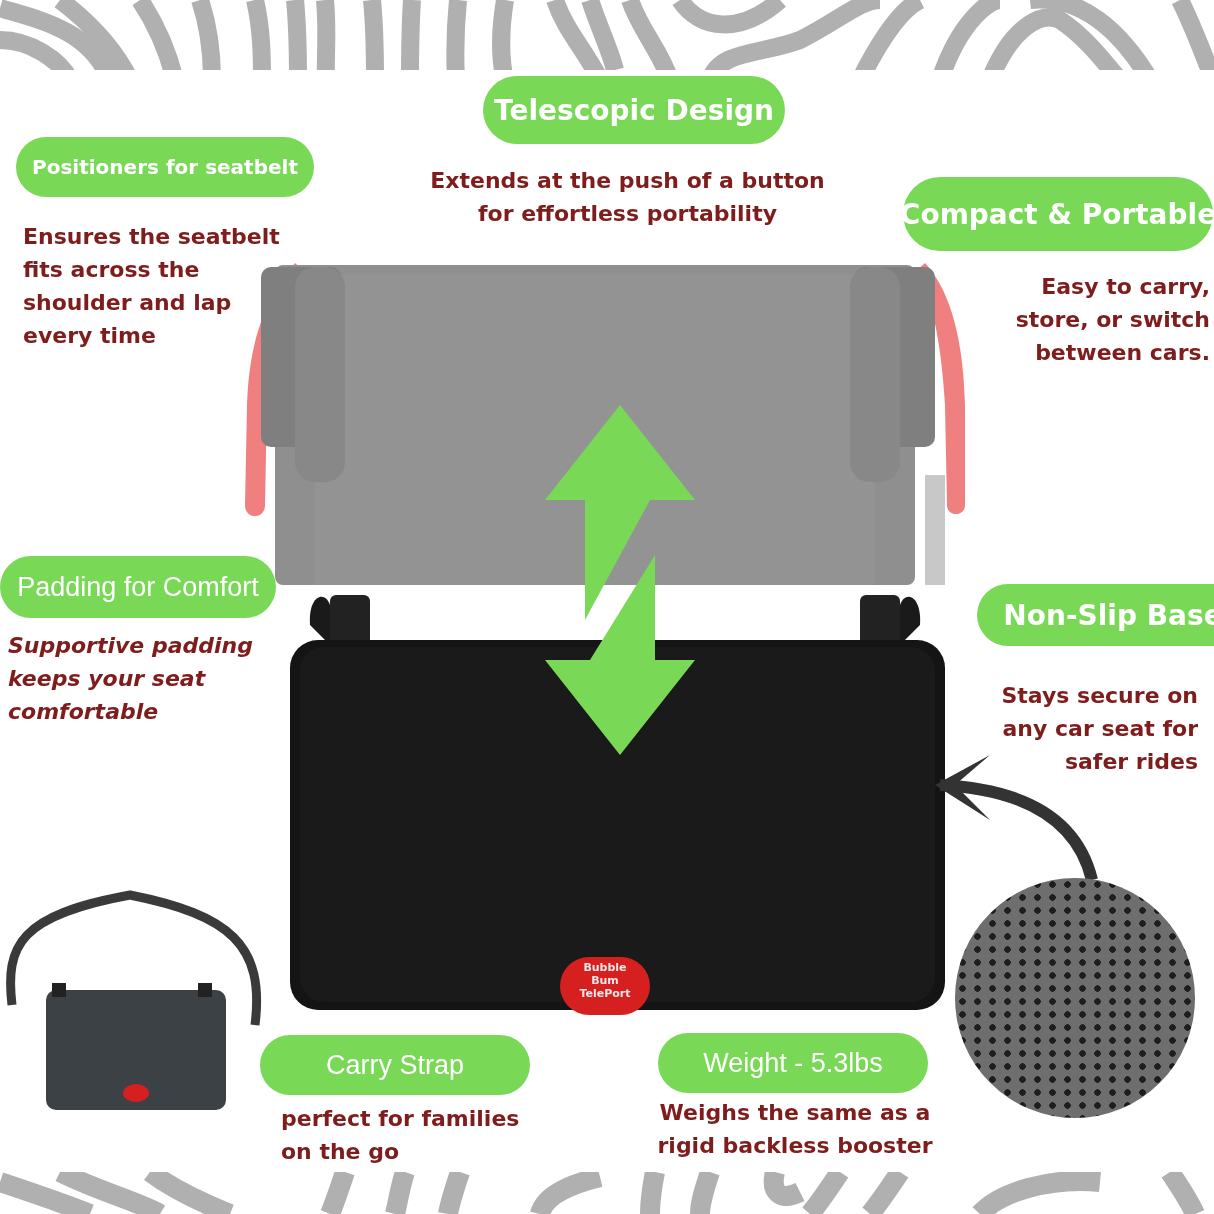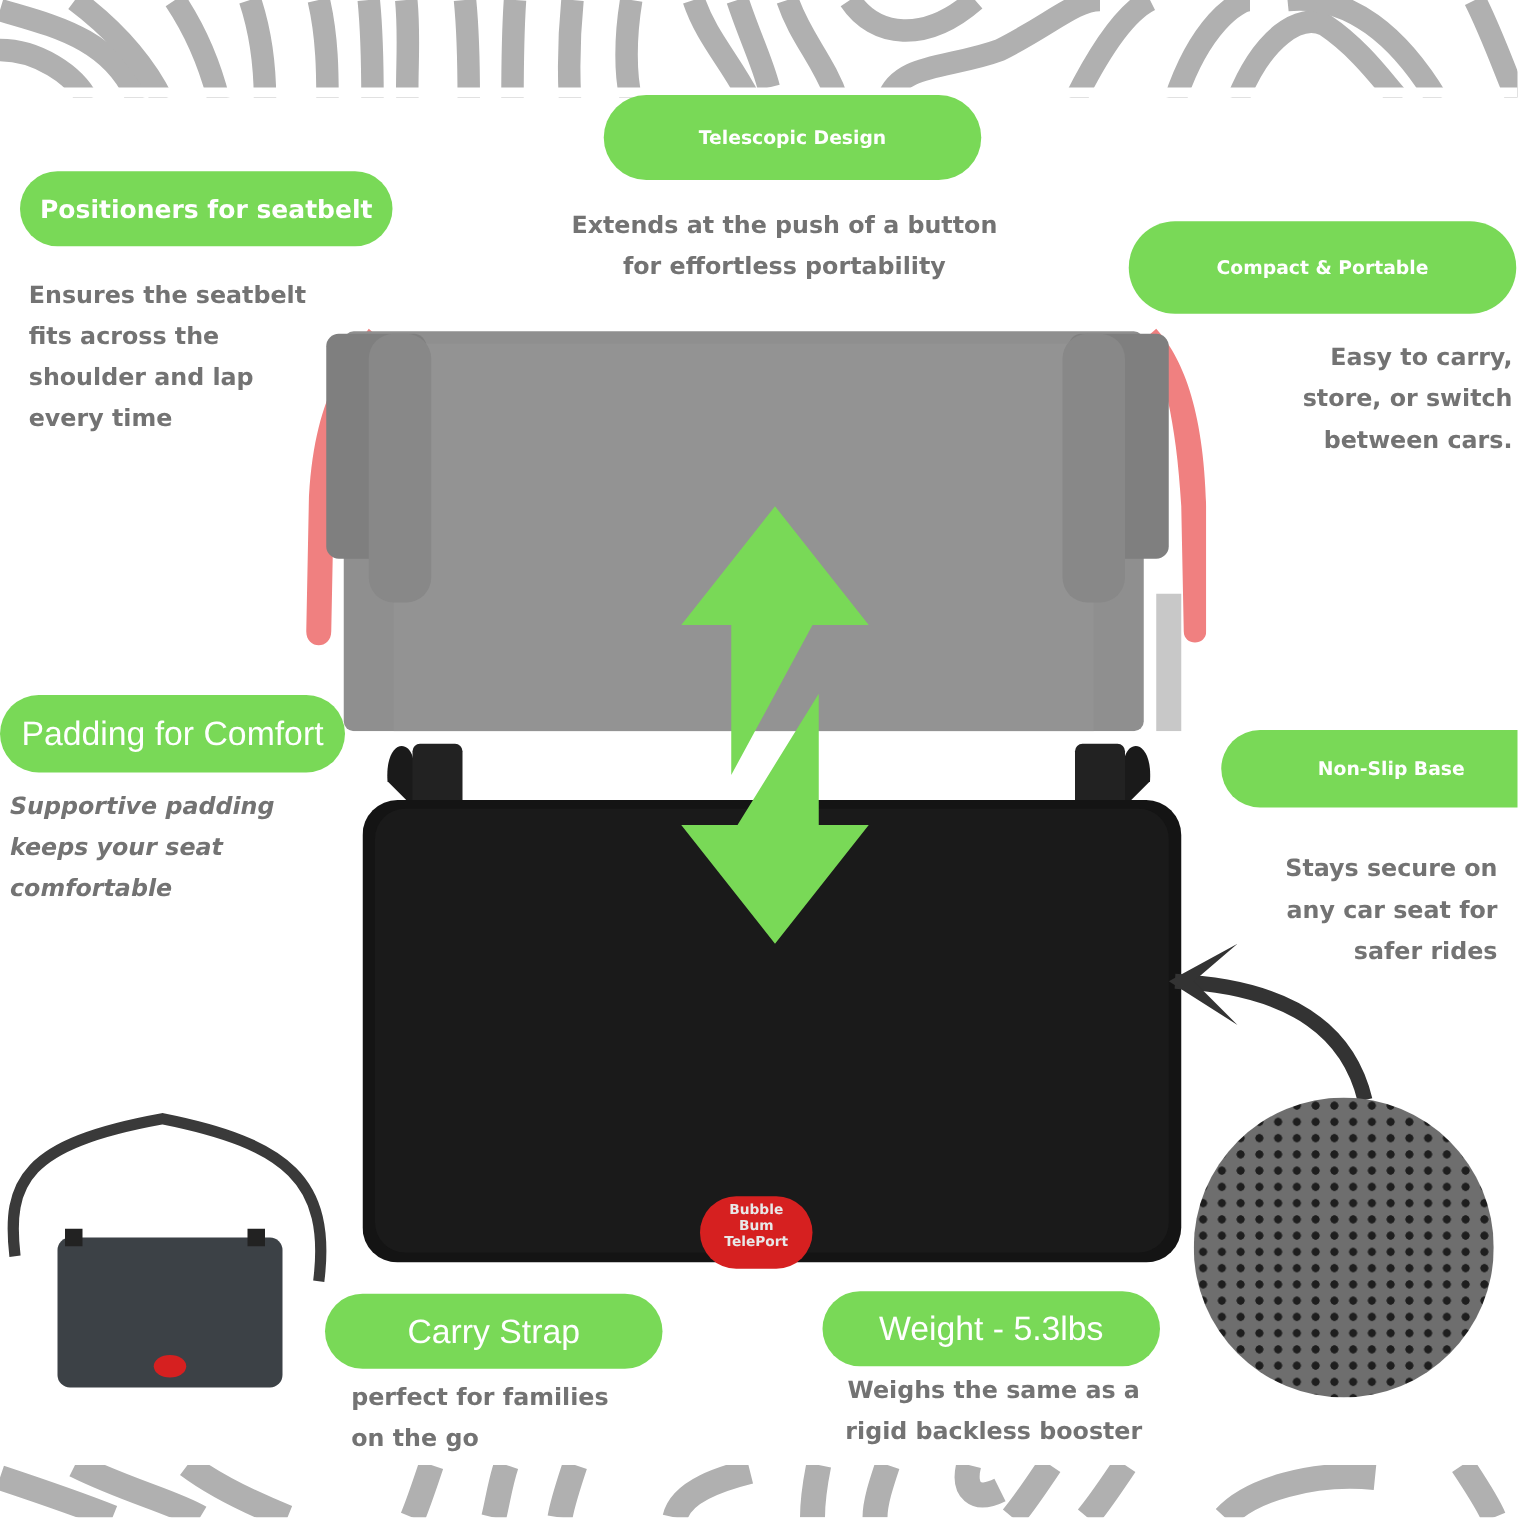--- a/index.html
+++ b/index.html
@@ -7,25 +7,25 @@
     width: 1214px; height: 1214px; position: relative; overflow: hidden;
     background: #ffffff;
     font-family: "DejaVu Sans", sans-serif;
   }
   .abs { position: absolute; }
   .pill {
     position: absolute; background: #79d957; color: #ffffff;
     border-radius: 40px; display: flex; align-items: center; justify-content: center;
     font-weight: bold; white-space: nowrap;
   }
-  .pill.rounded { font-family: "DejaVu Sans", sans-serif; font-size: 15px; }
+  .pill.rounded { font-family: "DejaVu Sans", sans-serif; font-size: 28px; }
   .pill.sans { font-family: "Liberation Sans", sans-serif; font-size: 27px; font-weight: normal; }
   .desc {
-    position: absolute; color: #737373; font-weight: bold;
-    font-family: "DejaVu Sans", sans-serif; font-size: 19px; line-height: 33px;
+    position: absolute; color: #7f1d1d; font-weight: bold;
+    font-family: "DejaVu Sans", sans-serif; font-size: 22px; line-height: 33px;
   }
   .desc .line { display: block; white-space: nowrap; }
   .right { text-align: right; }
   .center { text-align: center; }
   svg { display: block; }
 </style>
 </head>
 <body>
 
 <svg class="abs" style="left:0;top:0" width="1214" height="78">

